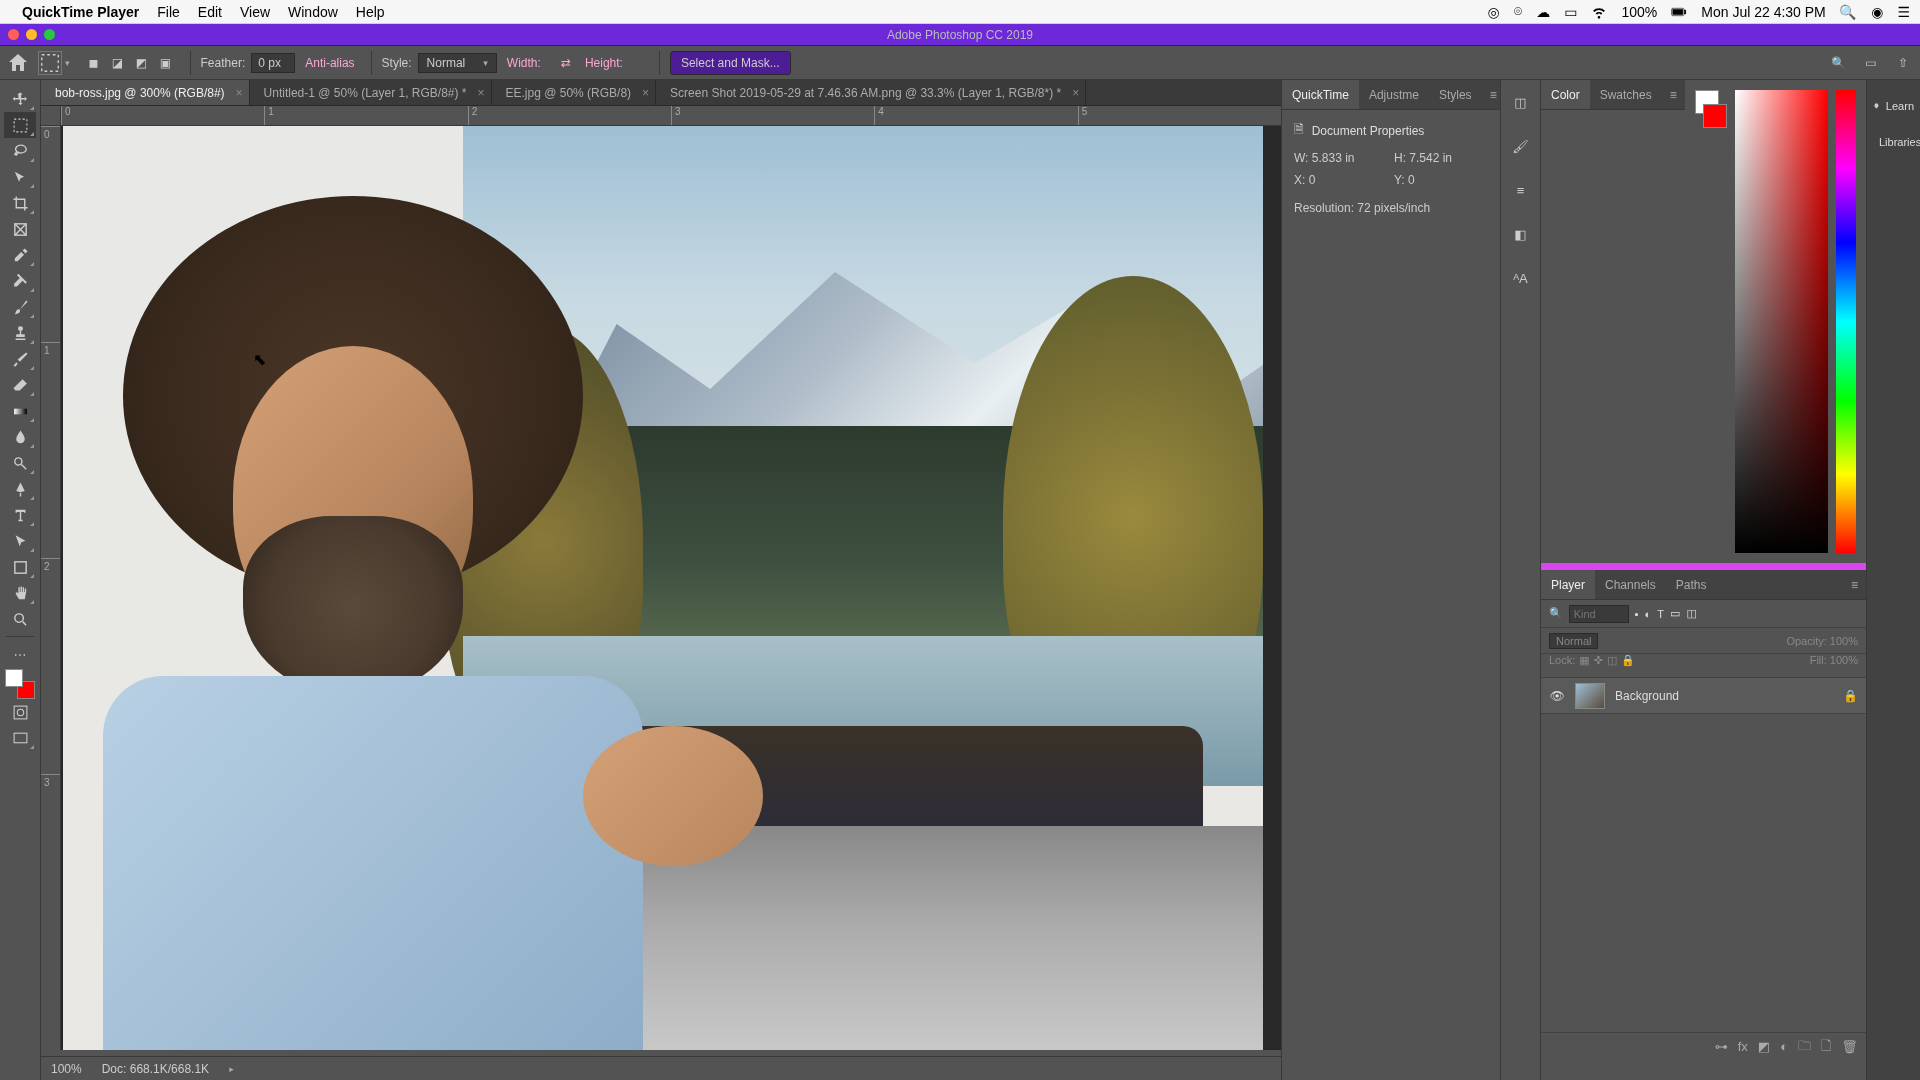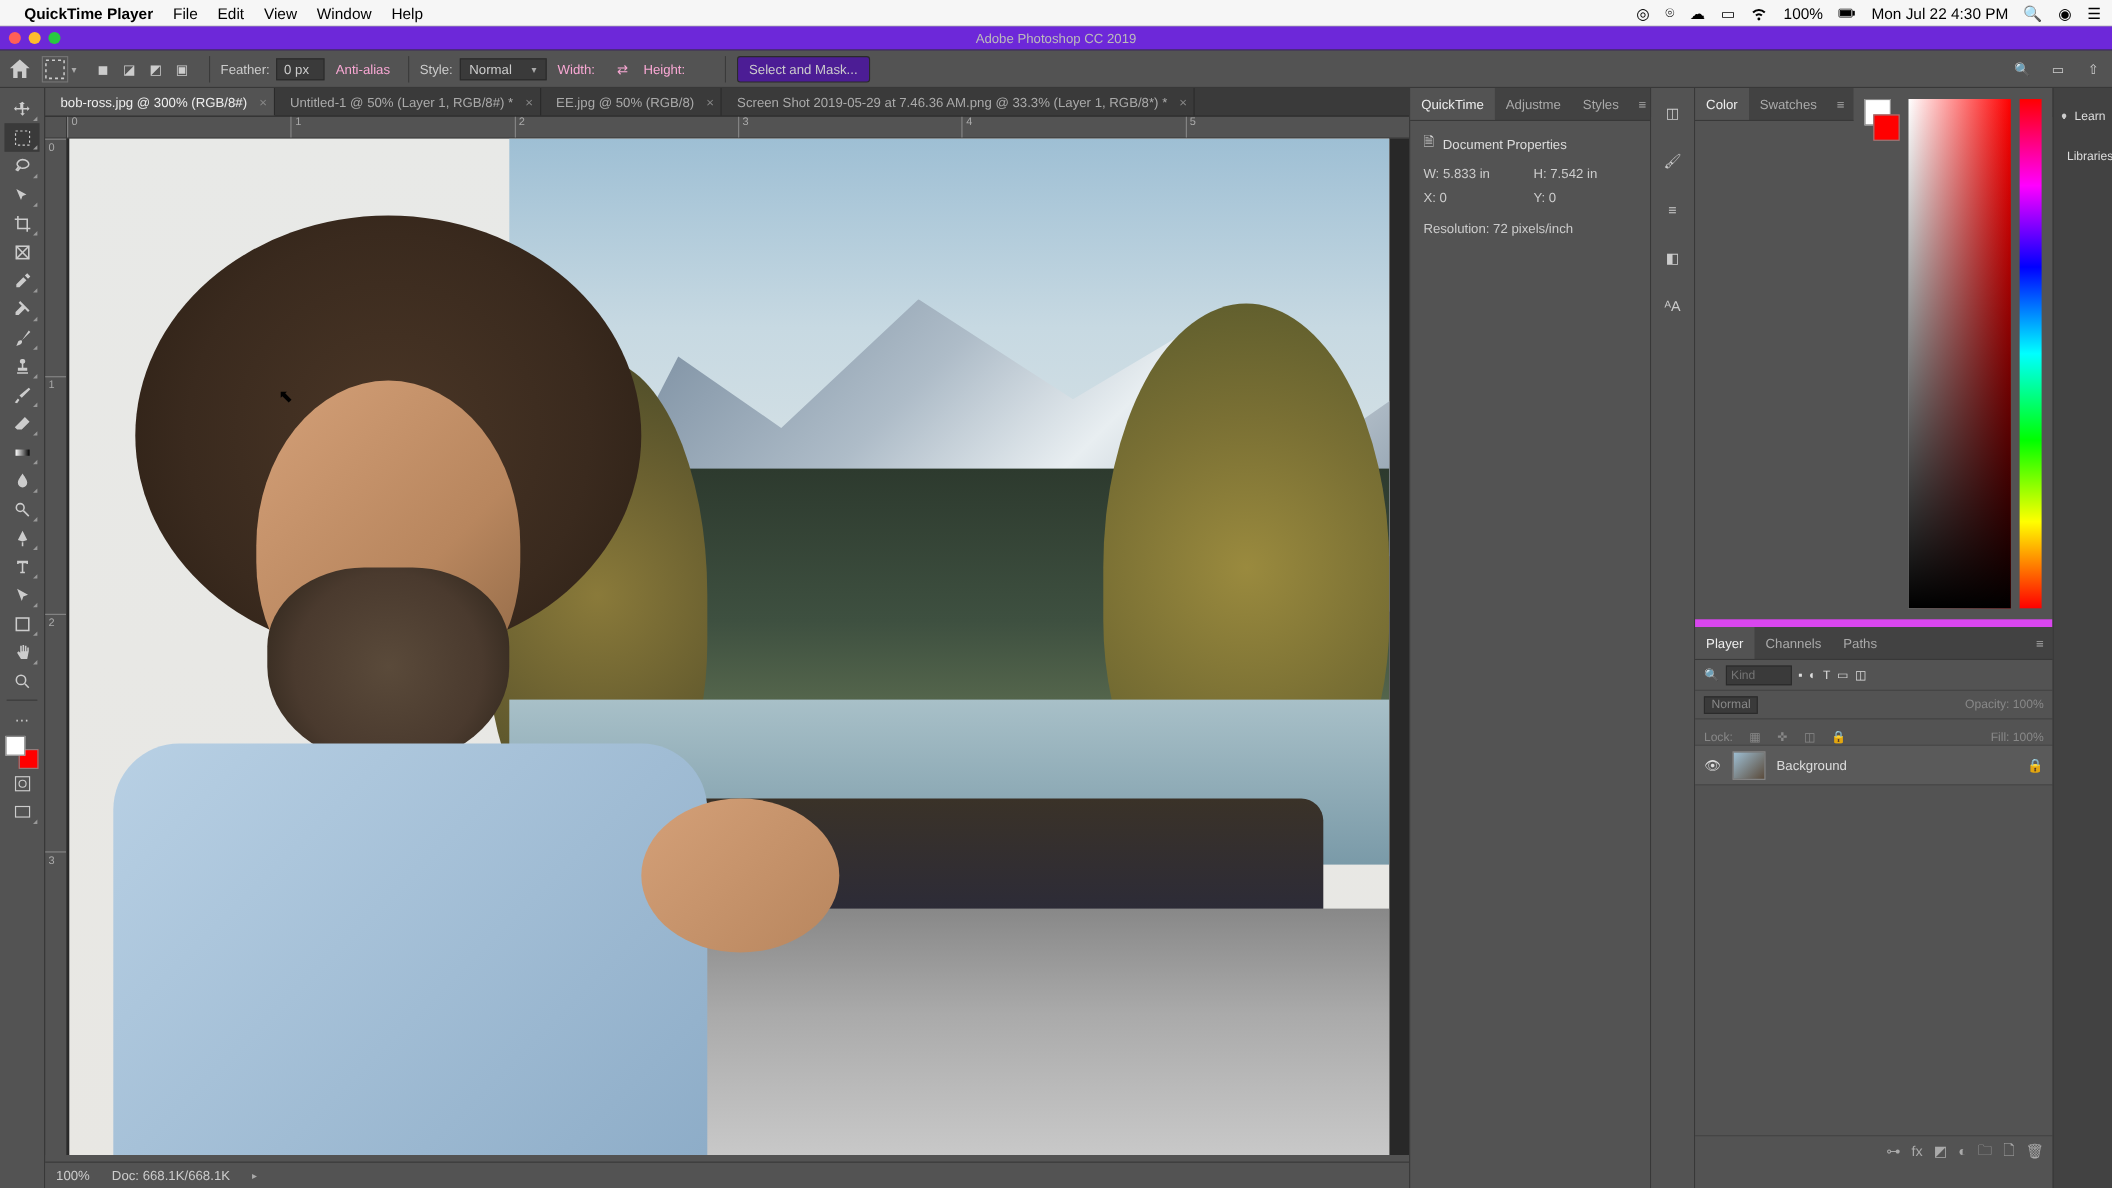--- a/index.html
+++ b/index.html
@@ -106,21 +106,21 @@
 .cp-sw .csw.r{background:#ff0000;margin-top:-12px;margin-left:8px}
 .cp-field{flex:1;background:linear-gradient(to right,#fff 0%,#ff0000 100%);position:relative}
 .cp-field::after{content:"";position:absolute;inset:0;background:linear-gradient(to bottom,transparent 0%,#000 100%)}
 .hue{width:20px;background:linear-gradient(180deg,#ff0000 0%,#ff00ff 17%,#0000ff 33%,#00ffff 50%,#00ff00 67%,#ffff00 83%,#ff0000 100%)}
 
 .layers-panel{height:490px;display:flex;flex-direction:column}
 .lp-toolbar{height:28px;display:flex;align-items:center;padding:0 8px;gap:6px;border-bottom:1px solid #424242;font-size:11px}
 .lp-toolbar input{background:#3a3a3a;border:1px solid #2a2a2a;color:#aaa;font-size:11px;padding:2px 4px;width:60px}
 .lp-row2{height:26px;display:flex;align-items:center;padding:0 8px;gap:10px;font-size:11px;color:#888;border-bottom:1px solid #424242}
 .lp-row2 .sel2{background:#3a3a3a;border:1px solid #2a2a2a;padding:1px 6px}
-.lp-row3{height:24px;display:flex;align-items:flex-end;padding:0 8px;gap:15px;font-size:11px;color:#888;border-bottom:1px solid #424242}
+.lp-row3{height:24px;display:flex;align-items:flex-start;padding:0 8px;gap:4px;font-size:11px;color:#888;border-bottom:1px solid #424242}
 .layer{height:36px;background:#5a5a5a;display:flex;align-items:center;padding:0 8px;gap:10px;font-size:12px;border-bottom:1px solid #424242}
 .layer .eye{width:16px;text-align:center}
 .layer .thumb{width:30px;height:26px;background:linear-gradient(135deg,#9ebfd4,#5a4a3a);border:1px solid #888}
 .layer .lock{margin-left:auto;color:#aaa}
 .lp-spacer{flex:1}
 .lp-bottom{height:28px;border-top:1px solid #424242;display:flex;align-items:center;justify-content:flex-end;padding:0 8px;gap:10px;color:#aaa;font-size:13px}
 
 
 .far-right{position:absolute;top:80px;right:0;width:54px;bottom:0;background:#424242;border-left:1px solid #383838;display:flex;flex-direction:column;padding-top:8px}
 .far-right .fr{height:36px;display:flex;align-items:center;gap:6px;padding:0 6px;font-size:11px;color:#ddd}

